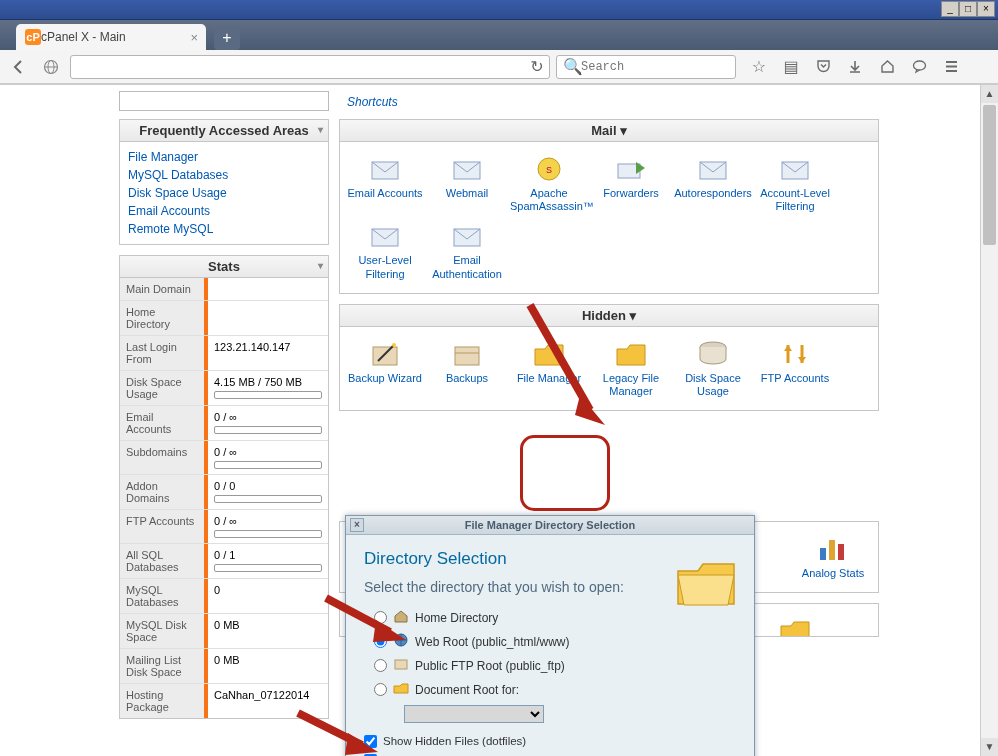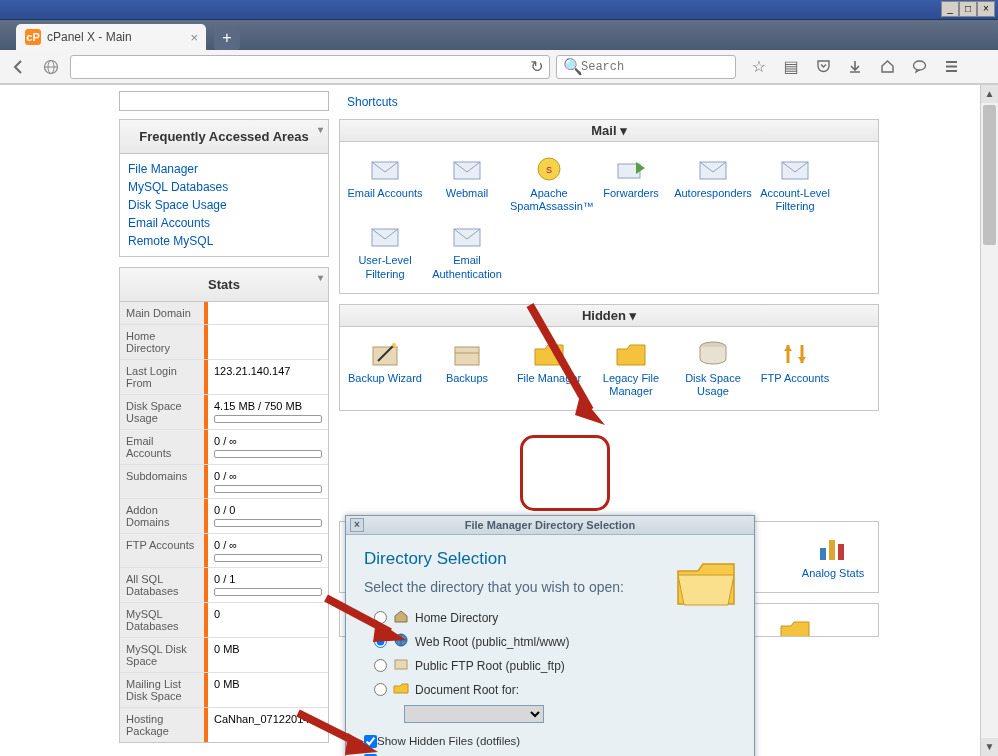--- a/index.html
+++ b/index.html
@@ -5,21 +5,21 @@
 * { margin:0; padding:0; box-sizing:border-box; font-family:Arial,Helvetica,sans-serif; }
 body { background:#fff; }
 
 
 .titlebar { height:20px; background:linear-gradient(#3a5ba8,#2d4d91); border-bottom:1px solid #1a3666; position:relative; }
 .winbtns { position:absolute; right:3px; top:1px; display:flex; gap:0; }
 .winbtn { width:18px; height:16px; background:#d4d0c8; border:1px solid #888; font-size:10px; text-align:center; line-height:14px; cursor:pointer; }
 
 
 .tabstrip { height:30px; background:linear-gradient(#606f85,#4a5a73); display:flex; align-items:flex-end; padding-left:16px; }
-.tab { background:#f5f5f5; border-radius:5px 5px 0 0; padding:5px 30px 5px 9px; display:flex; align-items:center; gap:6px; position:relative; min-width:190px; height:26px; }
+.tab { background:#f5f5f5; border-radius:5px 5px 0 0; padding:5px 30px 5px 9px; display:flex; align-items:center; position:relative; min-width:190px; height:26px; }
 .tab-icon { width:16px; height:16px; background:#ff8a1f; border-radius:3px; display:flex; align-items:center; justify-content:center; color:#fff; font-weight:bold; font-size:11px; }
 .tab-title { font-size:12px; color:#444; }
 .tab-close { position:absolute; right:8px; top:6px; color:#888; font-size:13px; cursor:pointer; }
 .tab-add { width:26px; height:22px; margin-left:8px; background:#5a6a82; border-radius:4px; color:#fff; text-align:center; line-height:20px; font-size:16px; cursor:pointer; }
 
 
 .toolbar { height:34px; background:#f4f4f4; border-bottom:1px solid #ccc; display:flex; align-items:center; padding:0 6px; gap:6px; }
 .tbtn { width:26px; height:26px; display:flex; align-items:center; justify-content:center; color:#6b6b6b; cursor:pointer; border-radius:3px; }
 .urlbox { flex:0 0 480px; height:24px; border:1px solid #b5b5b5; border-radius:3px; background:#fff; display:flex; align-items:center; }
 .url-rel { margin-left:auto; width:24px; text-align:center; color:#666; cursor:pointer; }
@@ -34,21 +34,21 @@
 .vscroll .up,.vscroll .dn { height:18px; background:#e4e4e4; text-align:center; font-size:10px; color:#555; line-height:18px; cursor:pointer; }
 .vscroll .thumb { margin:0 2px; background:#c0c0c0; border-radius:2px; height:140px; margin-top:2px; }
 
 
 .cpanel { width:760px; margin:0 auto; display:flex; gap:10px; padding-top:6px; }
 .leftcol { width:210px; }
 .rightcol { flex:1; }
 
 .search-mini { height:20px; border:1px solid #bbb; background:#fff; margin-bottom:8px; }
 
-.boxhead { background:linear-gradient(#f6f6f6,#e9e9e9); border:1px solid #c6c6c6; padding:9px 6px; font-weight:bold; font-size:13px; text-align:center; color:#333; position:relative; }
+.boxhead { background:linear-gradient(#f6f6f6,#e9e9e9); border:1px solid #c6c6c6; padding:3px 6px; font-weight:bold; font-size:13px; text-align:center; color:#333; position:relative; }
 .boxhead .collapse { position:absolute; right:5px; top:4px; color:#888; font-size:10px; cursor:pointer; }
 .boxbody { border:1px solid #c6c6c6; border-top:none; padding:6px 8px; background:#fff; }
 .boxbody a { color:#0059b3; font-size:12px; text-decoration:none; display:block; line-height:1.5; }
 
 .section { margin-bottom:10px; }
 
 
 .stats { border:1px solid #c6c6c6; border-top:none; font-size:11px; }
 .statrow { display:flex; border-top:1px solid #e0e0e0; }
 .statrow:first-child { border-top:none; }
@@ -56,34 +56,34 @@
 .statval { flex:1; padding:5px 6px; }
 .statval .bar { height:8px; border:1px solid #999; background:#fff; margin-top:3px; border-radius:2px; }
 
 
 .cathead { background:linear-gradient(#f6f6f6,#e9e9e9); border:1px solid #c6c6c6; padding:3px 0; font-weight:bold; font-size:13px; text-align:center; color:#333; position:relative; }
 .catbody { border:1px solid #c6c6c6; border-top:none; background:#fff; padding:8px 4px; display:flex; flex-wrap:wrap; }
 .icon-cell { width:82px; text-align:center; padding:4px 2px; }
 .icon-cell .ic { width:34px; height:30px; margin:0 auto 3px; }
 .icon-cell .lbl { font-size:11px; color:#0059b3; line-height:1.2; cursor:pointer; }
 
-.link-sm { color:#0059b3; font-size:12px; text-decoration:none; padding:4px 8px; display:inline-block; }
+.link-sm { color:#0059b3; font-size:12px; text-decoration:none; padding:4px 8px; display:inline-block;font-style:italic; }
 
 
 .dialog { position:absolute; left:345px; top:430px; width:410px; background:#e8f0f4; border:1px solid #7a9ab5; box-shadow:0 0 6px rgba(0,0,0,.3); font-size:12px; }
 .dlg-title { background:linear-gradient(#e0e7ec,#cdd7de); border-bottom:1px solid #9fb6c8; padding:3px 6px; text-align:center; font-size:11px; font-weight:bold; color:#4a5d6f; position:relative; }
 .dlg-close { position:absolute; left:4px; top:2px; width:14px; height:14px; background:#d0dae2; border:1px solid #90a4b5; font-size:10px; line-height:12px; text-align:center; cursor:pointer; color:#556; }
 .dlg-body { padding:14px 18px; color:#4a6075; position:relative; }
 .dlg-h { font-size:17px; margin-bottom:10px; color:#0369a1; }
 .dlg-sub { font-size:14px; margin-bottom:14px; color:#516a80; }
 .dlg-radios label { display:flex; align-items:center; gap:6px; margin-bottom:7px; font-size:12px; color:#333; }
 .dlg-radios input[type=radio] { margin-left:10px; }
 .dlg-sel { margin-left:40px; width:140px; height:18px; border:1px solid #7f9db9; background:#d8d8d8; }
 .dlg-checks { margin-top:12px; font-size:11.5px; color:#333; }
-.dlg-checks label { display:flex; margin-bottom:6px; align-items:flex-start; }
+.dlg-checks label { display:flex; gap:6px; margin-bottom:6px; align-items:flex-start; }
 .dlg-folder { position:absolute; right:16px; top:22px; width:64px; height:52px; }
 
 
 .folder-svg { fill:#f5c23e; stroke:#c8941a; stroke-width:1; }
 .envelope { fill:#e8eef6; stroke:#8ea2c3; }
 .box-svg { fill:#e8d8b8; stroke:#b39a6a; }
 
 
 .anno { position:absolute; pointer-events:none; }
 .arrow { fill:#b32418; }

